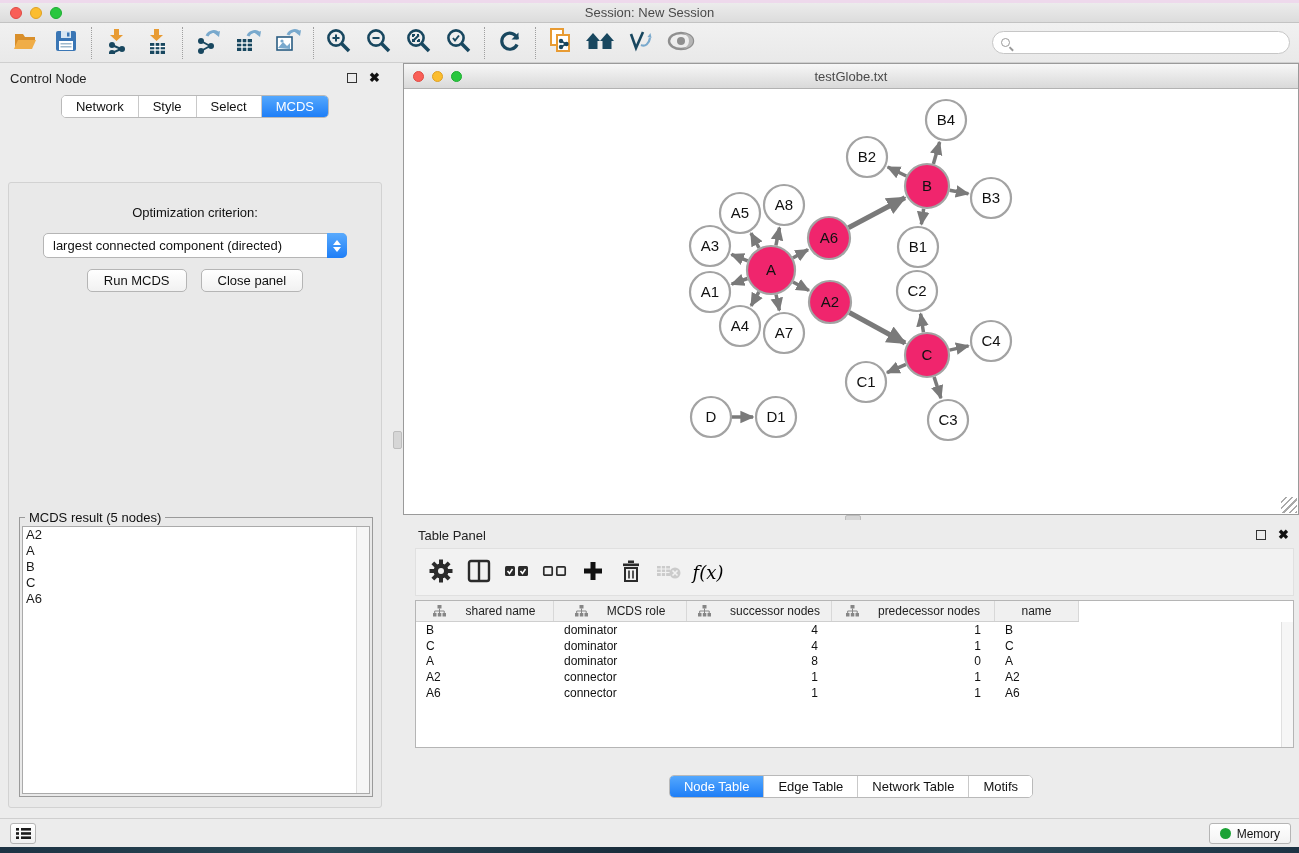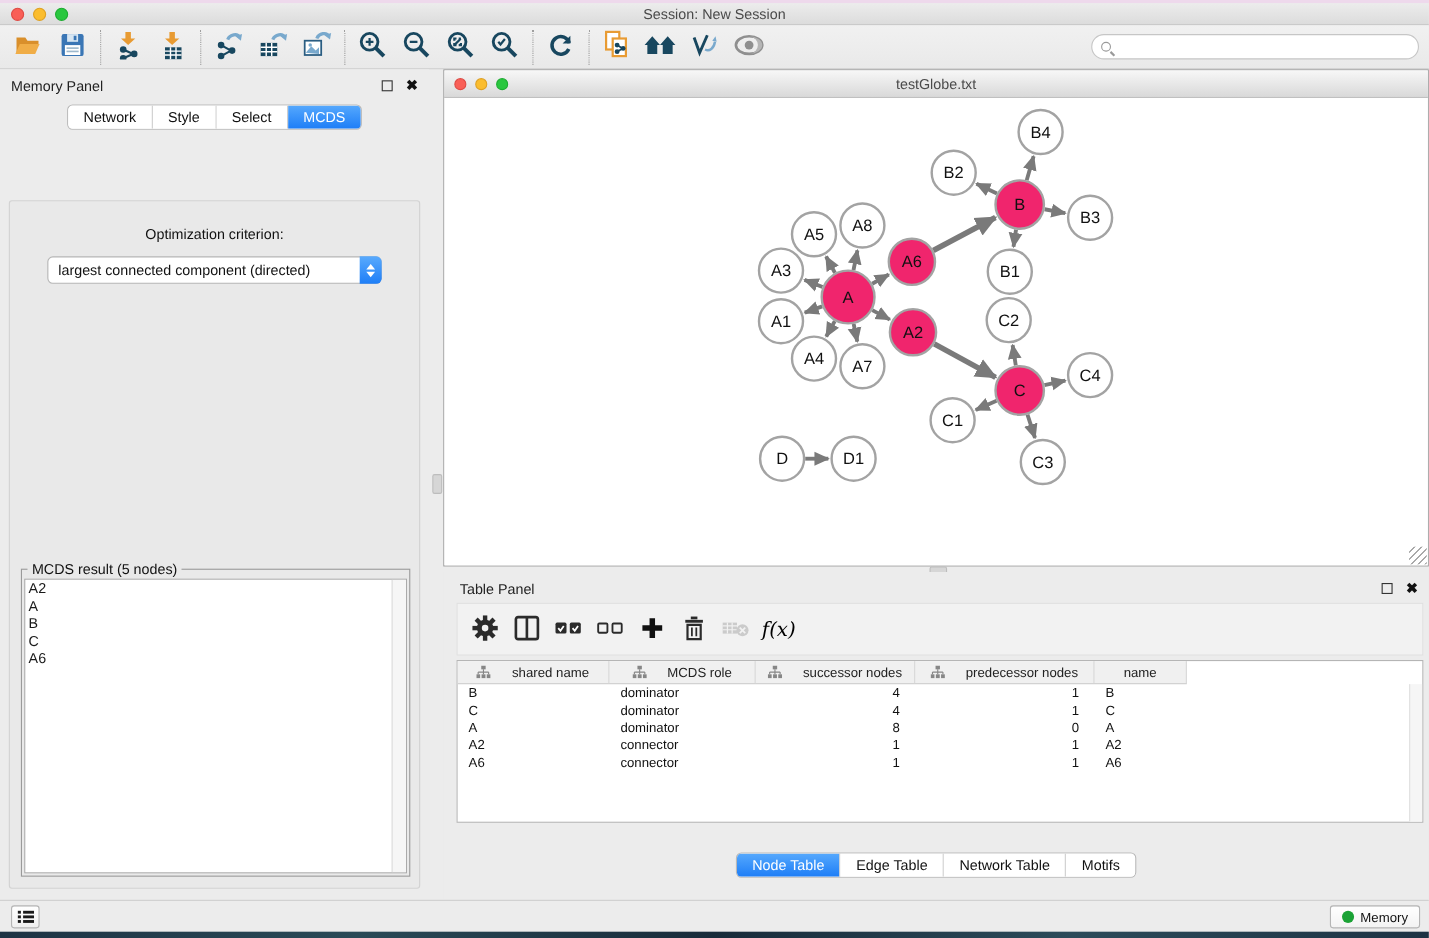--- a/index.html
+++ b/index.html
@@ -277,41 +277,45 @@
       </button>
     </div>
   <div class="searchbox">
     <div class="mag"></div>
     <input placeholder="" style="">
   </div>
 </div>
 
 <div class="cpanel">
   <div class="phead">
-    <span class="ptitle">Memory Panel</span>
+    <span class="ptitle">Control Node</span>
     <span class="spacer"></span>
     <span class="float-ic"></span>
     <span class="close-ic">✖</span>
   </div>
   <div class="cp-tabs-row">
       <div class="seg" id="cp-tabs">
         <button class="segbtn">Network</button>
         <button class="segbtn">Style</button>
         <button class="segbtn">Select</button>
         <button class="segbtn active">MCDS</button>
       </div>
     </div>
   <div class="cp-content">
     <div class="opt-label">Optimization criterion:</div>
     <div class="dropdown">
       <span class="dval">largest connected component (directed)</span>
       <span class="dd-step">
           <span class="up"></span>
           <span class="dn"></span>
         </span>
+    </div>
+    <div class="cp-buttons">
+      <button class="pushbtn">Run MCDS</button>
+      <button class="pushbtn">Close panel</button>
     </div>
     <div class="result-fs">
       <span class="result-legend">MCDS result (5 nodes)</span>
       <div class="result-list" id="result-list">
         <div class="result-scroll"></div>
       <div class="ritem">A2</div>
           <div class="ritem">A</div>
           <div class="ritem">B</div>
           <div class="ritem">C</div>
           <div class="ritem">A6</div>

